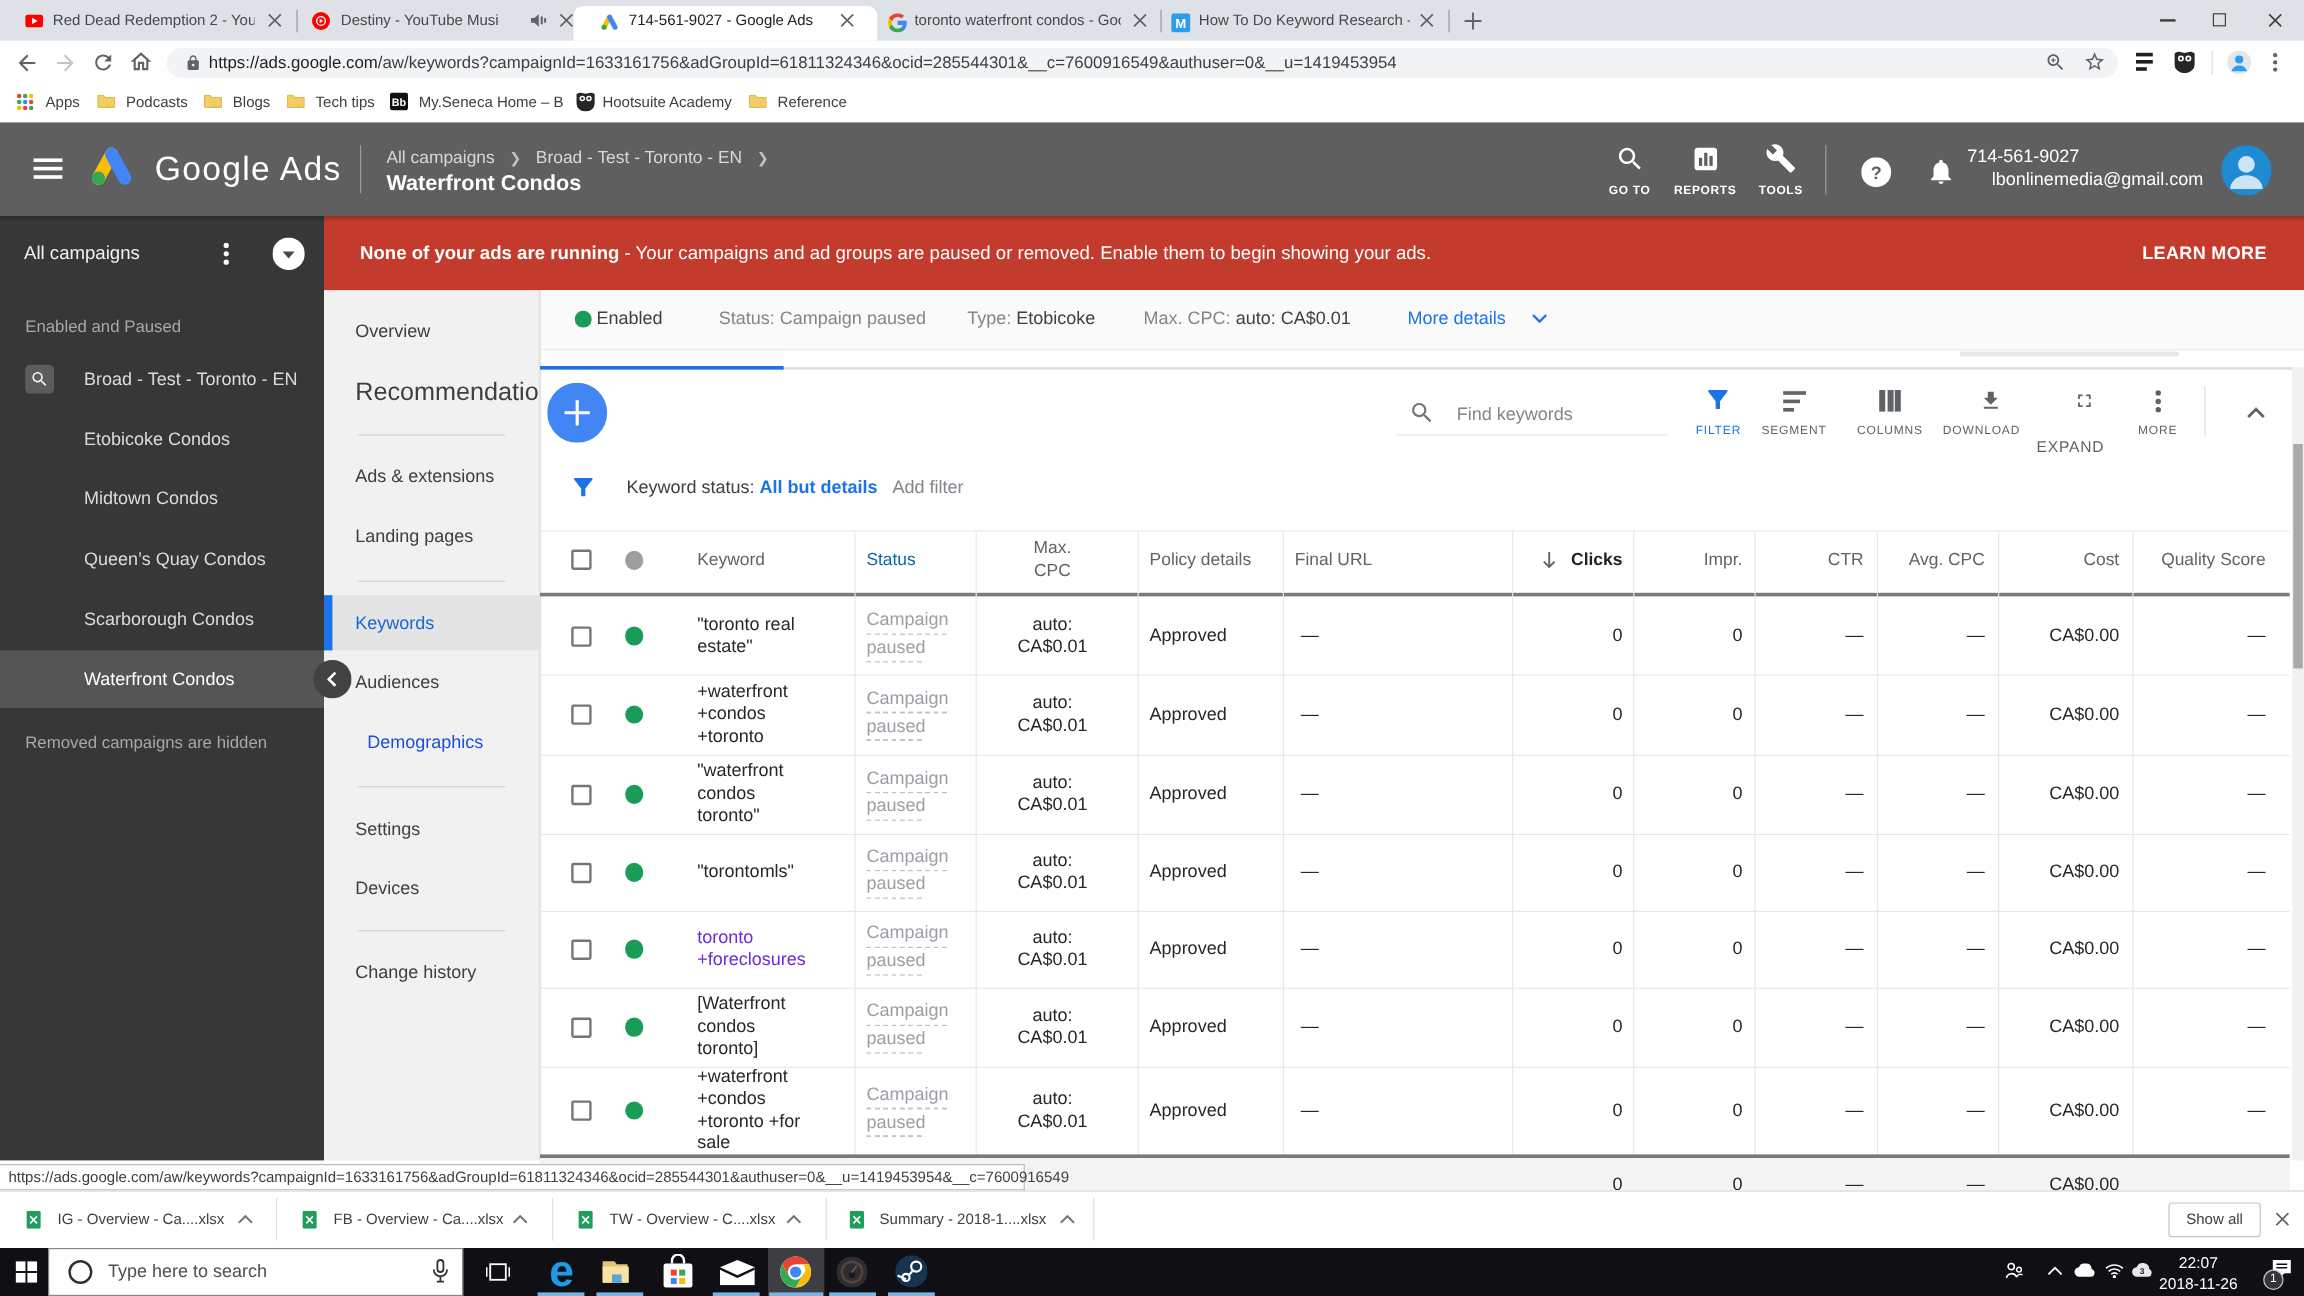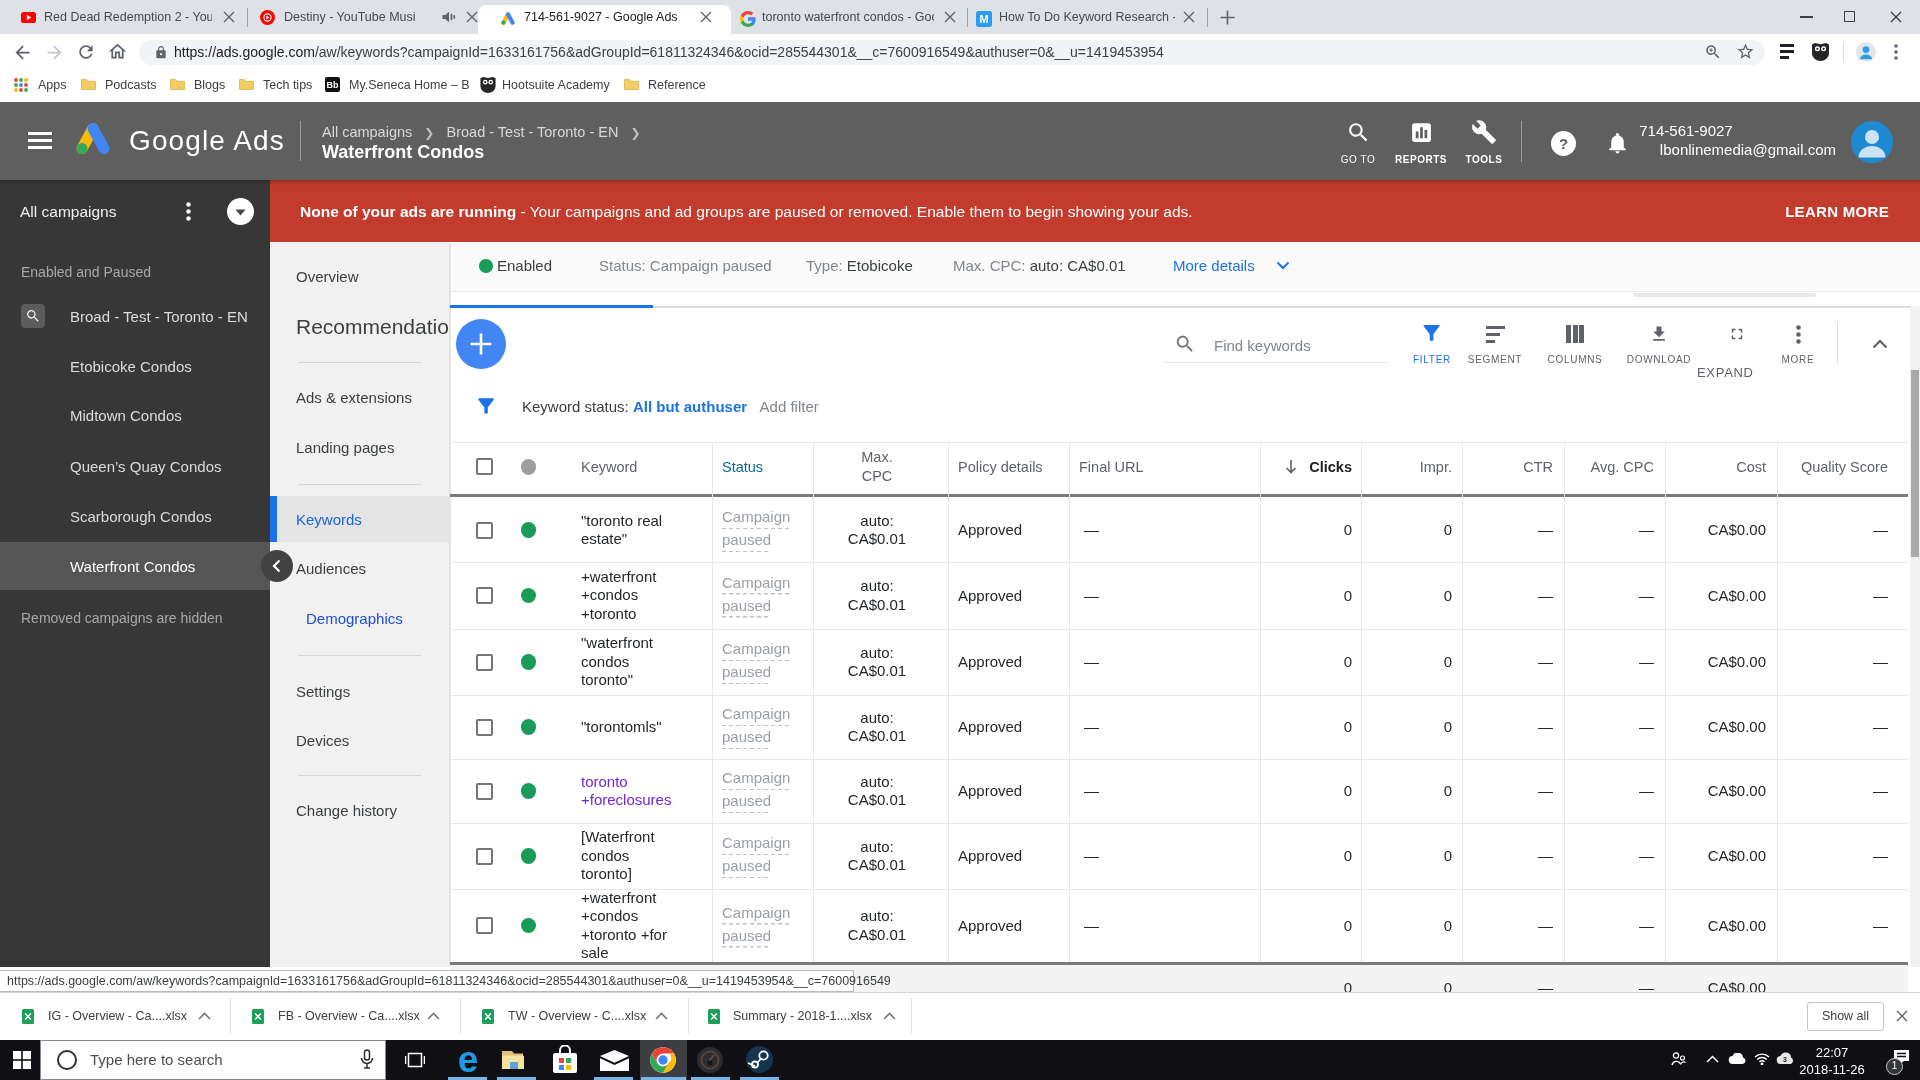--- a/index.html
+++ b/index.html
@@ -188,21 +188,21 @@
     <circle cx="8" cy="28.5" r="5.5" fill="#34A853"></circle>
     <line x1="19" y1="8.5" x2="30" y2="28.5" stroke="#4285F4" stroke-width="11" stroke-linecap="round"></line>
   </svg>
 <div class="a" style="left:129px;top:126px;font-size:28px;line-height:30px;color:#fff;letter-spacing:1.1px">Google Ads</div>
 <div class="a" style="left:300px;top:121px;width:1px;height:40px;background:#9b9b9b"></div>
 <div class="a" style="left:322px;top:124px;font-size:14.5px;line-height:16px;color:#d9d9d9;white-space:nowrap">All campaigns&nbsp;&nbsp; <span style="font-size:12px;color:#c0c0c0">❯</span> &nbsp;&nbsp;Broad - Test - Toronto - EN&nbsp;&nbsp; <span style="font-size:12px;color:#c0c0c0">❯</span></div>
 <div class="a" style="left:322px;top:142px;font-size:18px;line-height:20px;font-weight:bold;color:#fff">Waterfront Condos</div>
 <svg class="a" style="left:1346px;top:120px" width="25" height="25" viewBox="0 0 24 24">
     <path d="M15.5 14h-.79l-.28-.27C15.41 12.59 16 11.11 16 9.5 16 5.91 13.09 3 9.5 3S3 5.91 3 9.5 5.91 16 9.5 16c1.61 0 3.09-.59 4.23-1.57l.27.28v.79l5 4.99L20.49 19l-4.99-5zm-6 0C7.01 14 5 11.99 5 9.5S7.01 5 9.5 5 14 7.01 14 9.5 11.99 14 9.5 14z" fill="#fff"></path>
   </svg>
-<div class="a" style="left:1318px;top:154px;width:80px;text-align:center;font-size:10px;font-weight:normal;letter-spacing:0.5px;color:#fff">GO TO</div>
+<div class="a" style="left:1318px;top:154px;width:80px;text-align:center;font-size:10px;font-weight:bold;letter-spacing:0.5px;color:#fff">GO TO</div>
 <svg class="a" style="left:1409px;top:120px" width="25" height="25" viewBox="0 0 24 24">
     <rect x="3" y="3" width="18" height="18" rx="2.5" fill="#fff"></rect>
     <rect x="6.5" y="11" width="2.6" height="6.5" fill="#5f5f5f"></rect>
     <rect x="10.7" y="7" width="2.6" height="10.5" fill="#5f5f5f"></rect>
     <rect x="14.9" y="9.5" width="2.6" height="8" fill="#5f5f5f"></rect>
   </svg>
 <div class="a" style="left:1381px;top:154px;width:80px;text-align:center;font-size:10px;font-weight:bold;letter-spacing:0.5px;color:#fff">REPORTS</div>
 <svg class="a" style="left:1471px;top:119px" width="26" height="26" viewBox="0 0 24 24">
     <path d="M22.7 19l-9.1-9.1c.9-2.3.4-5-1.5-6.9-2-2-5-2.4-7.4-1.3L9 6 6 9 1.6 4.7C.4 7.1.9 10.1 2.9 12.1c1.9 1.9 4.6 2.4 6.9 1.5l9.1 9.1c.4.4 1 .4 1.4 0l2.3-2.3c.5-.4.5-1.1.1-1.4z" fill="#fff"></path>
   </svg>
@@ -314,40 +314,40 @@
 <div class="a" style="left:1486px;top:333px;width:14px;height:2.6px;background:#5f6368"></div>
 <div class="a" style="left:1486px;top:340px;width:9px;height:2.6px;background:#5f6368"></div>
 <div class="a" style="left:1455px;top:354px;width:80px;text-align:center;font-size:10px;font-weight:500;letter-spacing:0.7px;color:#5f6368">SEGMENT</div>
 <div class="a" style="left:1566px;top:325px;width:5.2px;height:18px;background:#5f6368"></div>
 <div class="a" style="left:1572.5px;top:325px;width:5.2px;height:18px;background:#5f6368"></div>
 <div class="a" style="left:1579px;top:325px;width:5.2px;height:18px;background:#5f6368"></div>
 <div class="a" style="left:1535px;top:354px;width:80px;text-align:center;font-size:10px;font-weight:500;letter-spacing:0.7px;color:#5f6368">COLUMNS</div>
 <svg class="a" style="left:1649px;top:324px" width="20" height="20" viewBox="0 0 24 24">
     <path d="M19 9h-4V3H9v6H5l7 7 7-7zM5 18v2h14v-2H5z" fill="#5f6368"></path>
   </svg>
-<div class="a" style="left:1619px;top:354px;width:80px;text-align:center;font-size:10px;font-weight:500;letter-spacing:0.7px;color:#5f6368">DOWNLOAD</div>
+<div class="a" style="left:1619px;top:354px;width:80px;font-size:10px;font-weight:500;letter-spacing:0.7px;color:#5f6368">DOWNLOAD</div>
 <svg class="a" style="left:1728px;top:325px" width="18" height="18" viewBox="0 0 24 24">
     <path d="M7 14H5v5h5v-2H7v-3zm-2-4h2V7h3V5H5v5zm12 7h-3v2h5v-5h-2v3zM14 5v2h3v3h2V5h-5z" fill="#5f6368"></path>
   </svg>
 <div class="a" style="left:1697px;top:365px;width:80px;text-align:left;font-size:13px;font-weight:500;letter-spacing:0.7px;color:#5f6368">EXPAND</div>
 <svg class="a" style="left:1796px;top:325px" width="5" height="19" viewBox="0 0 5 19">
     <circle cx="2.5" cy="2.5" r="2.3" fill="#5f6368"></circle>
     <circle cx="2.5" cy="9.5" r="2.3" fill="#5f6368"></circle>
     <circle cx="2.5" cy="16.5" r="2.3" fill="#5f6368"></circle>
   </svg>
 <div class="a" style="left:1758px;top:354px;width:80px;text-align:center;font-size:10px;font-weight:500;letter-spacing:0.7px;color:#5f6368">MORE</div>
 <div class="a" style="left:1837px;top:322px;width:1px;height:42px;background:#dadce0"></div>
 <svg class="a" style="left:1872px;top:338px" width="16" height="11" viewBox="0 0 16 11">
     <path d="M1.5 9.5L8 3l6.5 6.5" stroke="#616161" stroke-width="2.2" fill="none"></path>
   </svg>
 
 <svg class="a" style="left:476px;top:397px" width="21" height="20" viewBox="0 0 24 22">
     <path d="M1.3 1.6C3.3 4.2 8 10.3 8 10.3v6.2c0 .6.4 1 1 1h2c.6 0 1-.4 1-1v-6.2s4.7-6.1 6.7-8.7c.5-.7 0-1.6-.8-1.6H2.1c-.8 0-1.3.9-.8 1.6z" fill="#1a73e8" transform="translate(1.5 1)"></path>
   </svg>
-<div class="a" style="left:522px;top:398px;font-size:15px;line-height:18px;color:#3c4043">Keyword status: <b style="color:#1a73e8">All but authuser</b>&nbsp;&nbsp;&nbsp;<span style="color:#80868b">Add filter</span></div>
+<div class="a" style="left:522px;top:398px;font-size:15px;line-height:18px;color:#3c4043">Keyword status: <b style="color:#1a73e8">All but details</b>&nbsp;&nbsp;&nbsp;<span style="color:#80868b">Add filter</span></div>
 
 <div class="a" style="left:450px;top:442px;width:1458px;height:1px;background:#e8e8e8"></div>
 <div class="a" style="left:476px;top:458px;width:17px;height:17px;border:2px solid #757575;border-radius:2px"></div>
 <div class="a" style="left:520.5px;top:459px;width:15.6px;height:15.6px;border-radius:50%;background:#9e9e9e"></div>
 <div class="a" style="left:581px;top:458px;font-size:14.5px;line-height:18px;font-weight:500;color:#5f6368">Keyword</div>
 <div class="a" style="left:722px;top:458px;font-size:14.5px;line-height:18px;font-weight:500;color:#0369a1">Status</div>
 <div class="a" style="left:813px;top:448px;width:128px;text-align:center;font-size:14.5px;line-height:19px;font-weight:500;color:#5f6368">Max.<br>CPC</div>
 <div class="a" style="left:958px;top:458px;font-size:14.5px;line-height:18px;font-weight:500;color:#5f6368">Policy details</div>
 <div class="a" style="left:1079px;top:458px;font-size:14.5px;line-height:18px;font-weight:500;color:#5f6368">Final URL</div>
 <svg class="a" style="left:1284px;top:459px" width="14" height="15" viewBox="0 0 14 15">

